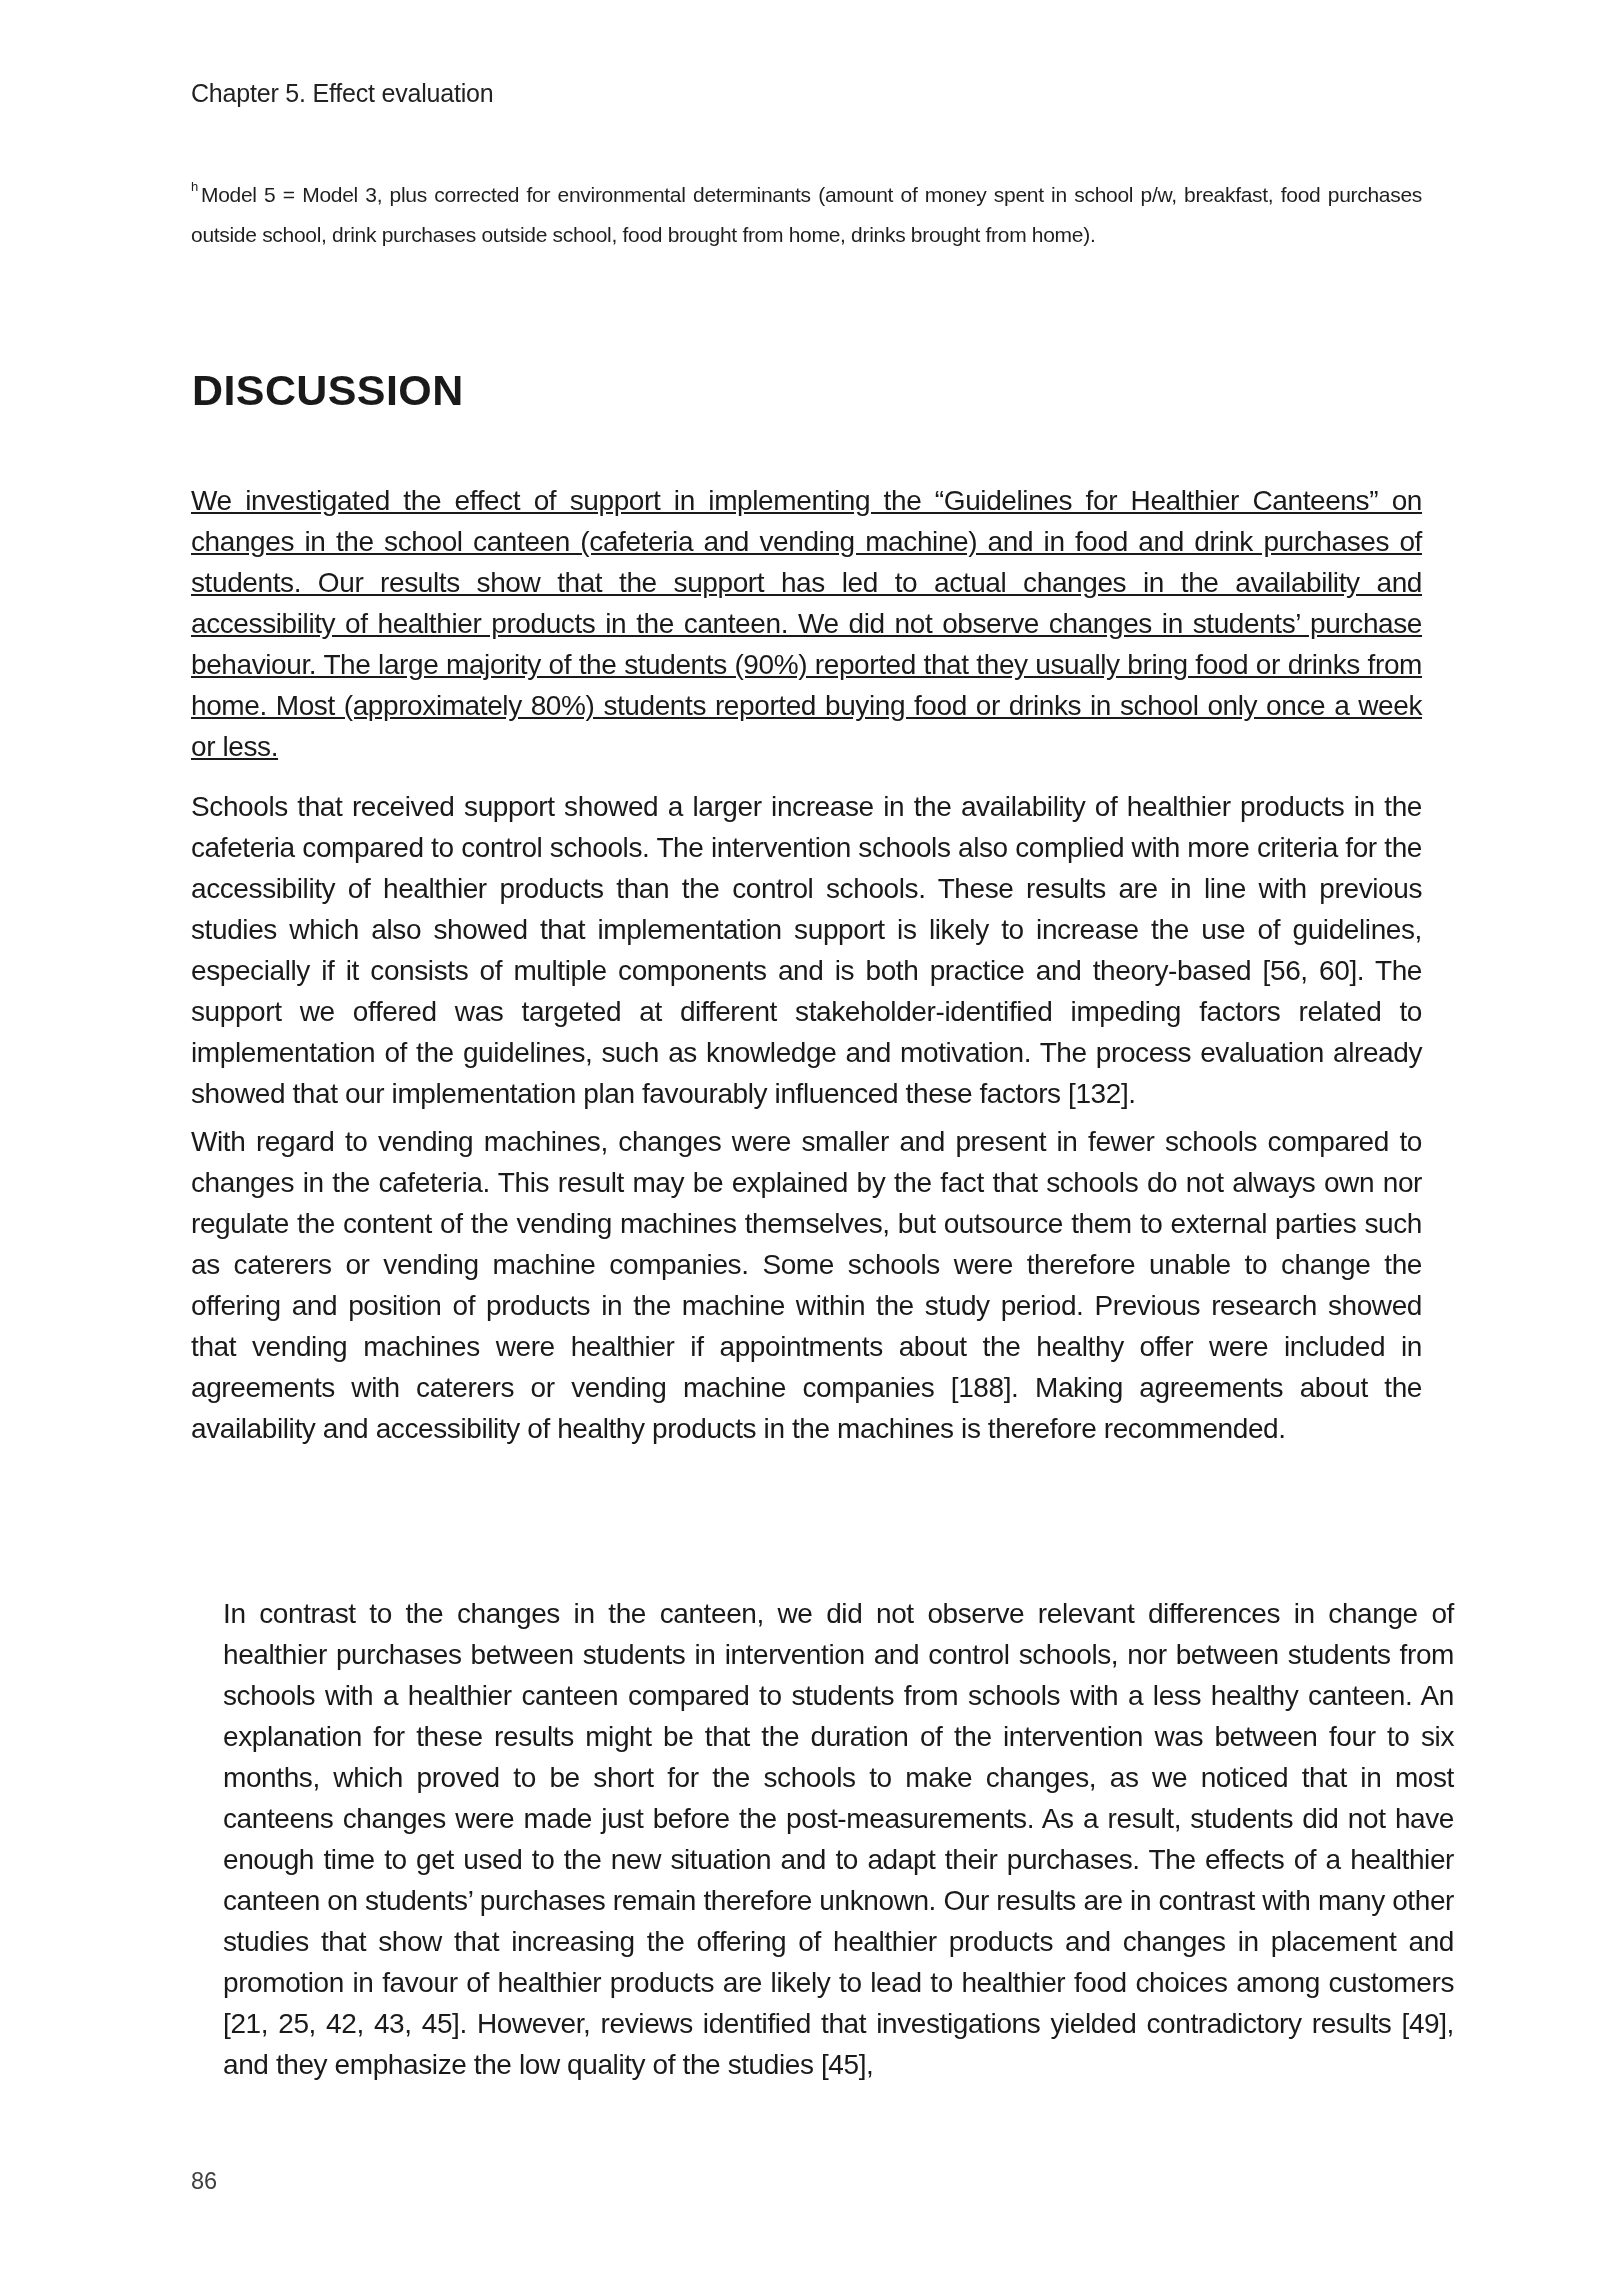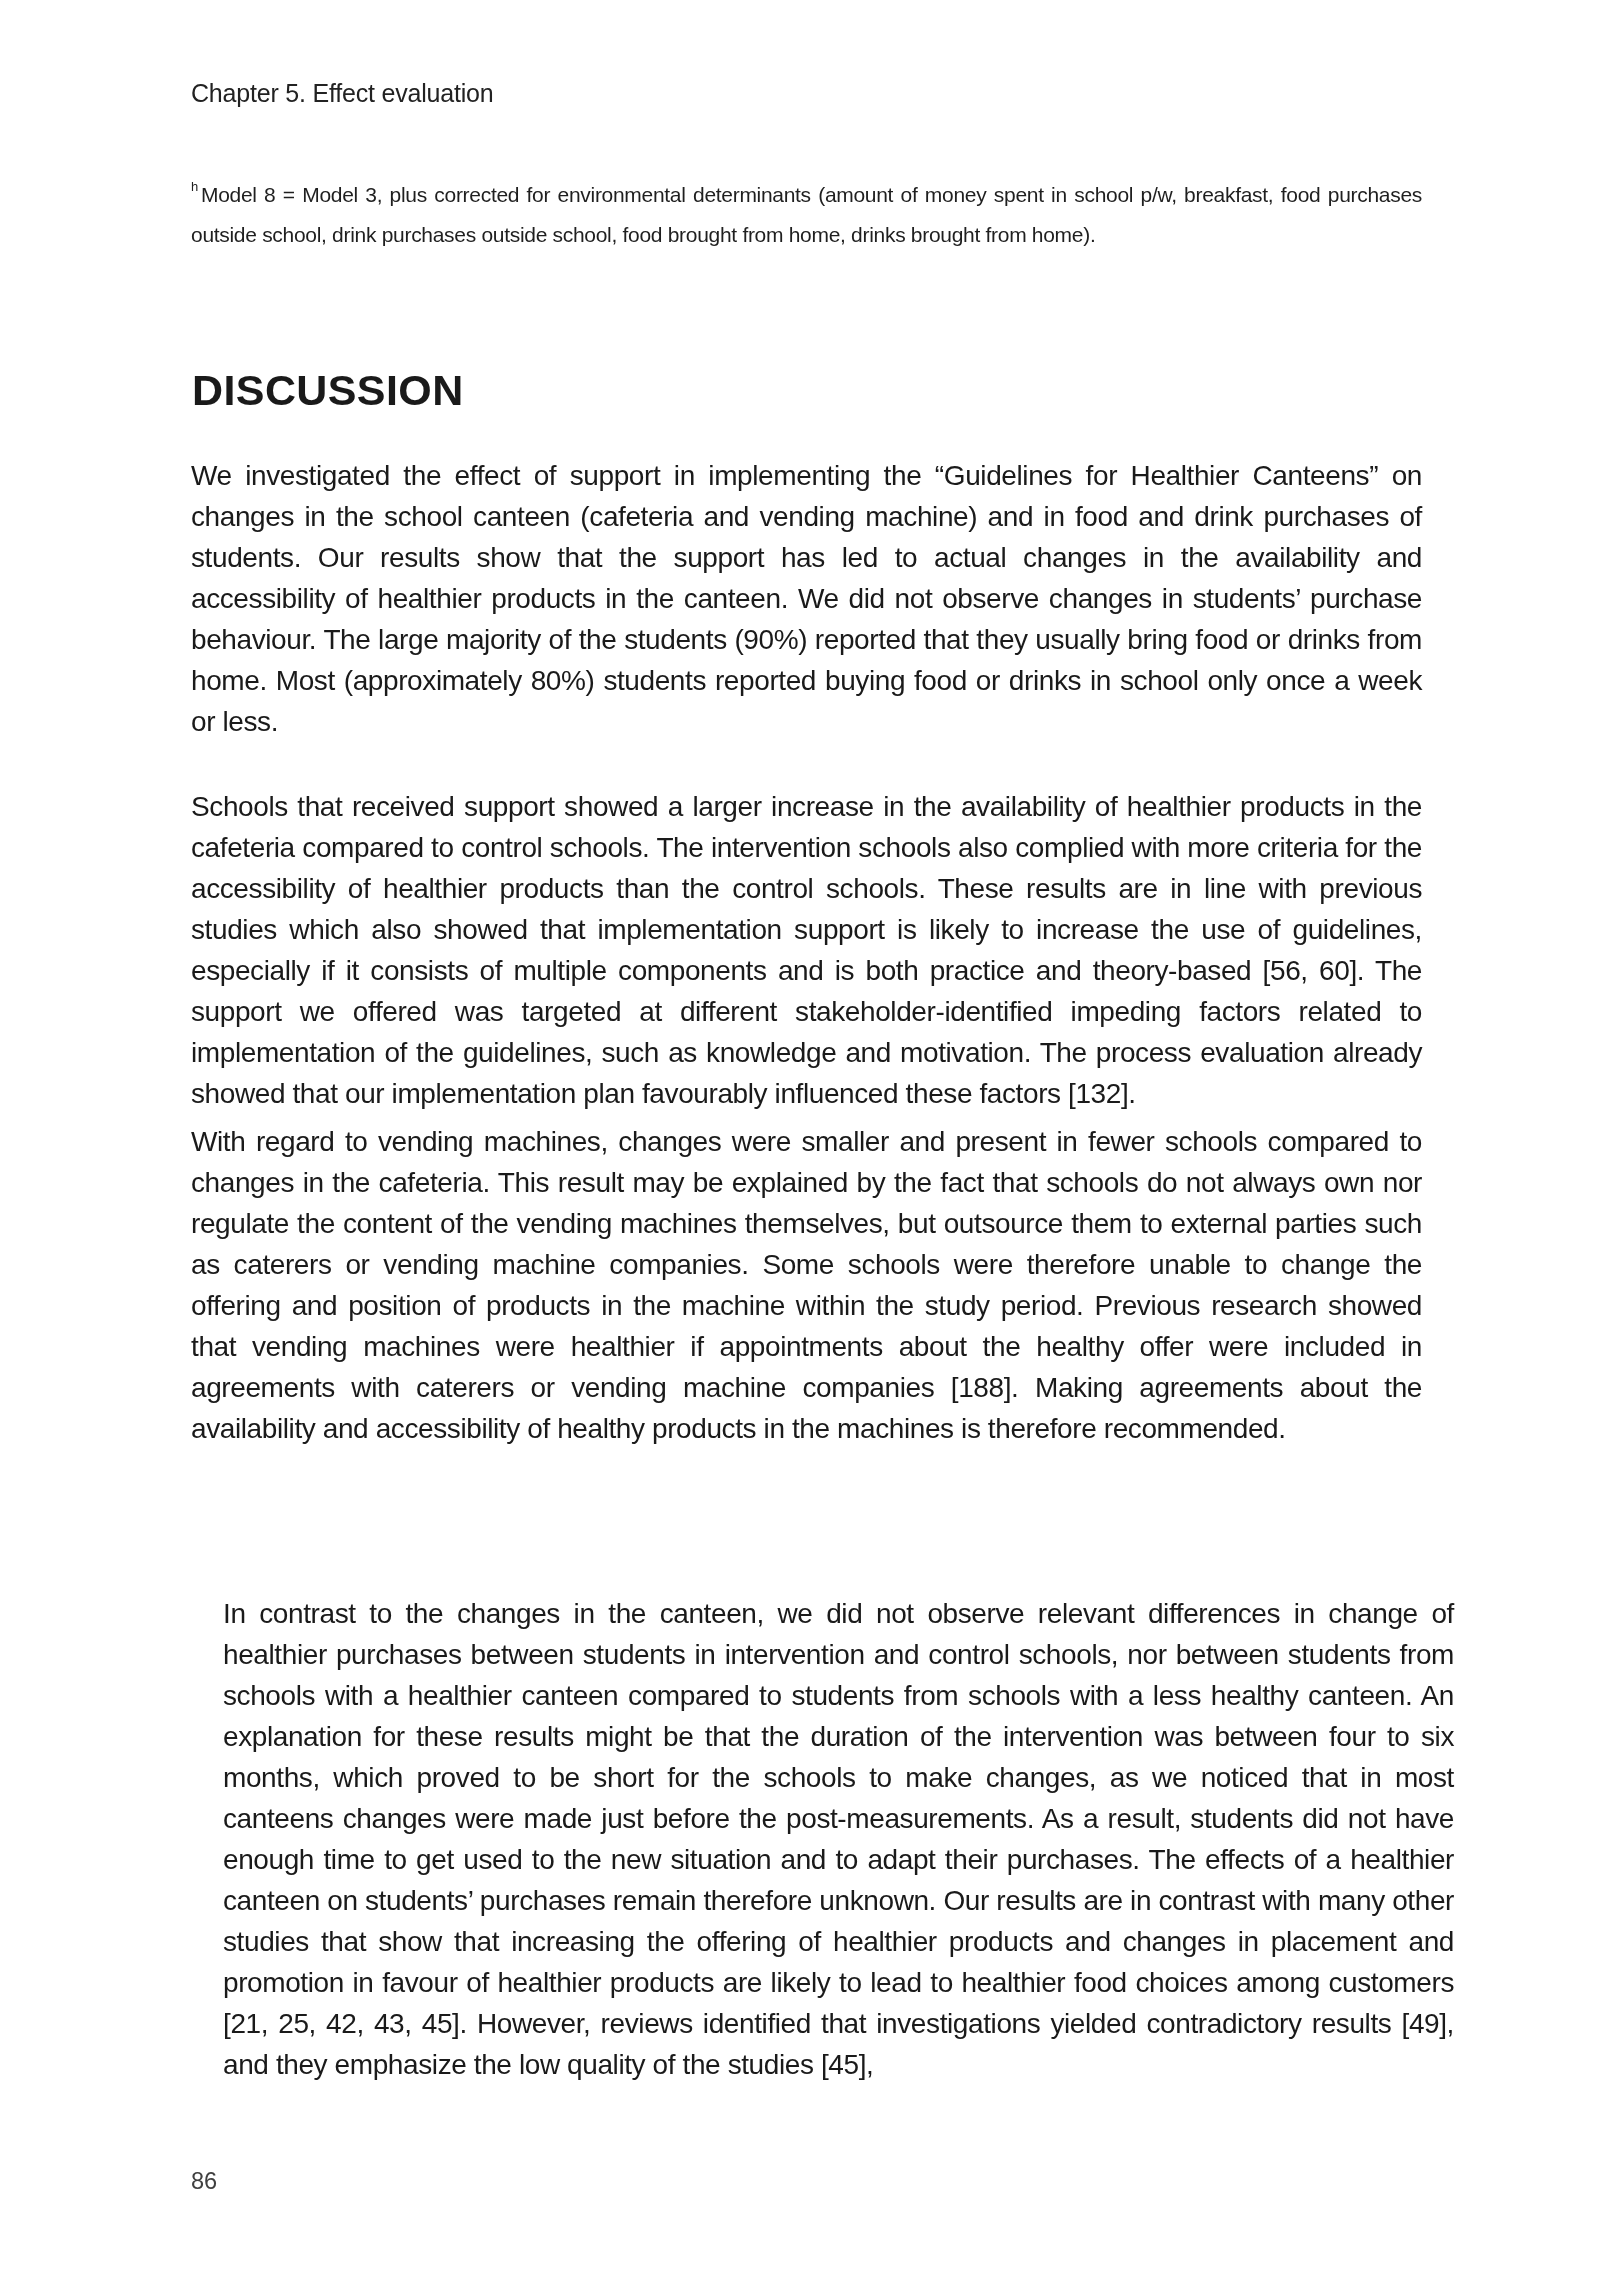--- a/index.html
+++ b/index.html
@@ -21,41 +21,41 @@
     position: absolute; left: 191px; top: 365px;
     font-family: "Liberation Sans", sans-serif; font-weight: bold; font-size: 43px;
     color: #1a1a1a; letter-spacing: 0.4px; margin: 1px;
   }
   .body-para {
     position: absolute; left: 191px; width: 1231px;
     font-family: "Liberation Sans", sans-serif; font-size: 28px; line-height: 41px;
     text-align: justify; color: #1a1a1a; margin: 0; letter-spacing: -0.4px;
     word-spacing: 0px;
   }
-  #p1 { top: 455px; }
+  #p1 { top: 480px; text-decoration: underline; }
   #p2 { top: 786px; }
   #p3 { top: 1121px; }
   #p4 { top: 1593px; margin-left: 32px; }
   .page-number {
     position: absolute; left: 191px; top: 2168px;
     font-family: "Liberation Sans", sans-serif; font-size: 23.6px; color: #404040;
   }
 </style>
 </head>
 <body>
 
 <div class="page">
 
   <div class="running-header">
     <span class="chap">Chapter 5.</span>
     <span>Effect evaluation</span>
   </div>
 
   <div class="footnote">
-    <sup>h</sup><span>Model 8 = Model 3, plus corrected for environmental determinants (amount of money spent in school p/w, breakfast, food purchases outside school, drink purchases outside school, food brought from home, drinks brought from home).</span>
+    <sup>h</sup><span>Model 5 = Model 3, plus corrected for environmental determinants (amount of money spent in school p/w, breakfast, food purchases outside school, drink purchases outside school, food brought from home, drinks brought from home).</span>
   </div>
 
   <h2 class="heading">DISCUSSION</h2>
 
   <p class="body-para" id="p1">We investigated the effect of support in implementing the “Guidelines for Healthier Canteens” on changes in the school canteen (cafeteria and vending machine) and in food and drink purchases of students. Our results show that the support has led to actual changes in the availability and accessibility of healthier products in the canteen. We did not observe changes in students’ purchase behaviour. The large majority of the students (90%) reported that they usually bring food or drinks from home. Most (approximately 80%) students reported buying food or drinks in school only once a week or less.</p>
   <p class="body-para" id="p2">Schools that received support showed a larger increase in the availability of healthier prod­ucts in the cafeteria compared to control schools. The intervention schools also complied with more criteria for the accessibility of healthier products than the control schools. These results are in line with previous studies which also showed that implementation support is likely to increase the use of guidelines, especially if it consists of multiple components and is both practice and theory-based [56, 60]. The support we offered was targeted at different stakeholder-identified impeding factors related to implementation of the guide­lines, such as knowledge and motivation. The process evaluation already showed that our implementation plan favourably influenced these factors [132].</p>
   <p class="body-para" id="p3">With regard to vending machines, changes were smaller and present in fewer schools compared to changes in the cafeteria. This result may be explained by the fact that schools do not always own nor regulate the content of the vending machines themselves, but outsource them to external parties such as caterers or vending machine companies. Some schools were therefore unable to change the offering and position of products in the machine within the study period. Previous research showed that vending machines were healthier if appointments about the healthy offer were included in agreements with caterers or vending machine companies [188]. Making agreements about the availability and accessibility of healthy products in the machines is therefore recommended.</p>
   <p class="body-para" id="p4">In contrast to the changes in the canteen, we did not observe relevant differences in change of healthier purchases between students in intervention and control schools, nor between students from schools with a healthier canteen compared to students from schools with a less healthy canteen. An explanation for these results might be that the duration of the intervention was between four to six months, which proved to be short for the schools to make changes, as we noticed that in most canteens changes were made just before the post-measurements. As a result, students did not have enough time to get used to the new situation and to adapt their purchases. The effects of a healthier canteen on students’ purchases remain therefore unknown. Our results are in contrast with many other studies that show that increasing the offering of healthier products and changes in placement and promotion in favour of healthier products are likely to lead to healthier food choices among customers [21, 25, 42, 43, 45]. However, reviews identified that investigations yielded contradictory results [49], and they emphasize the low quality of the studies [45],</p>
 
   <div class="page-number">86</div>

